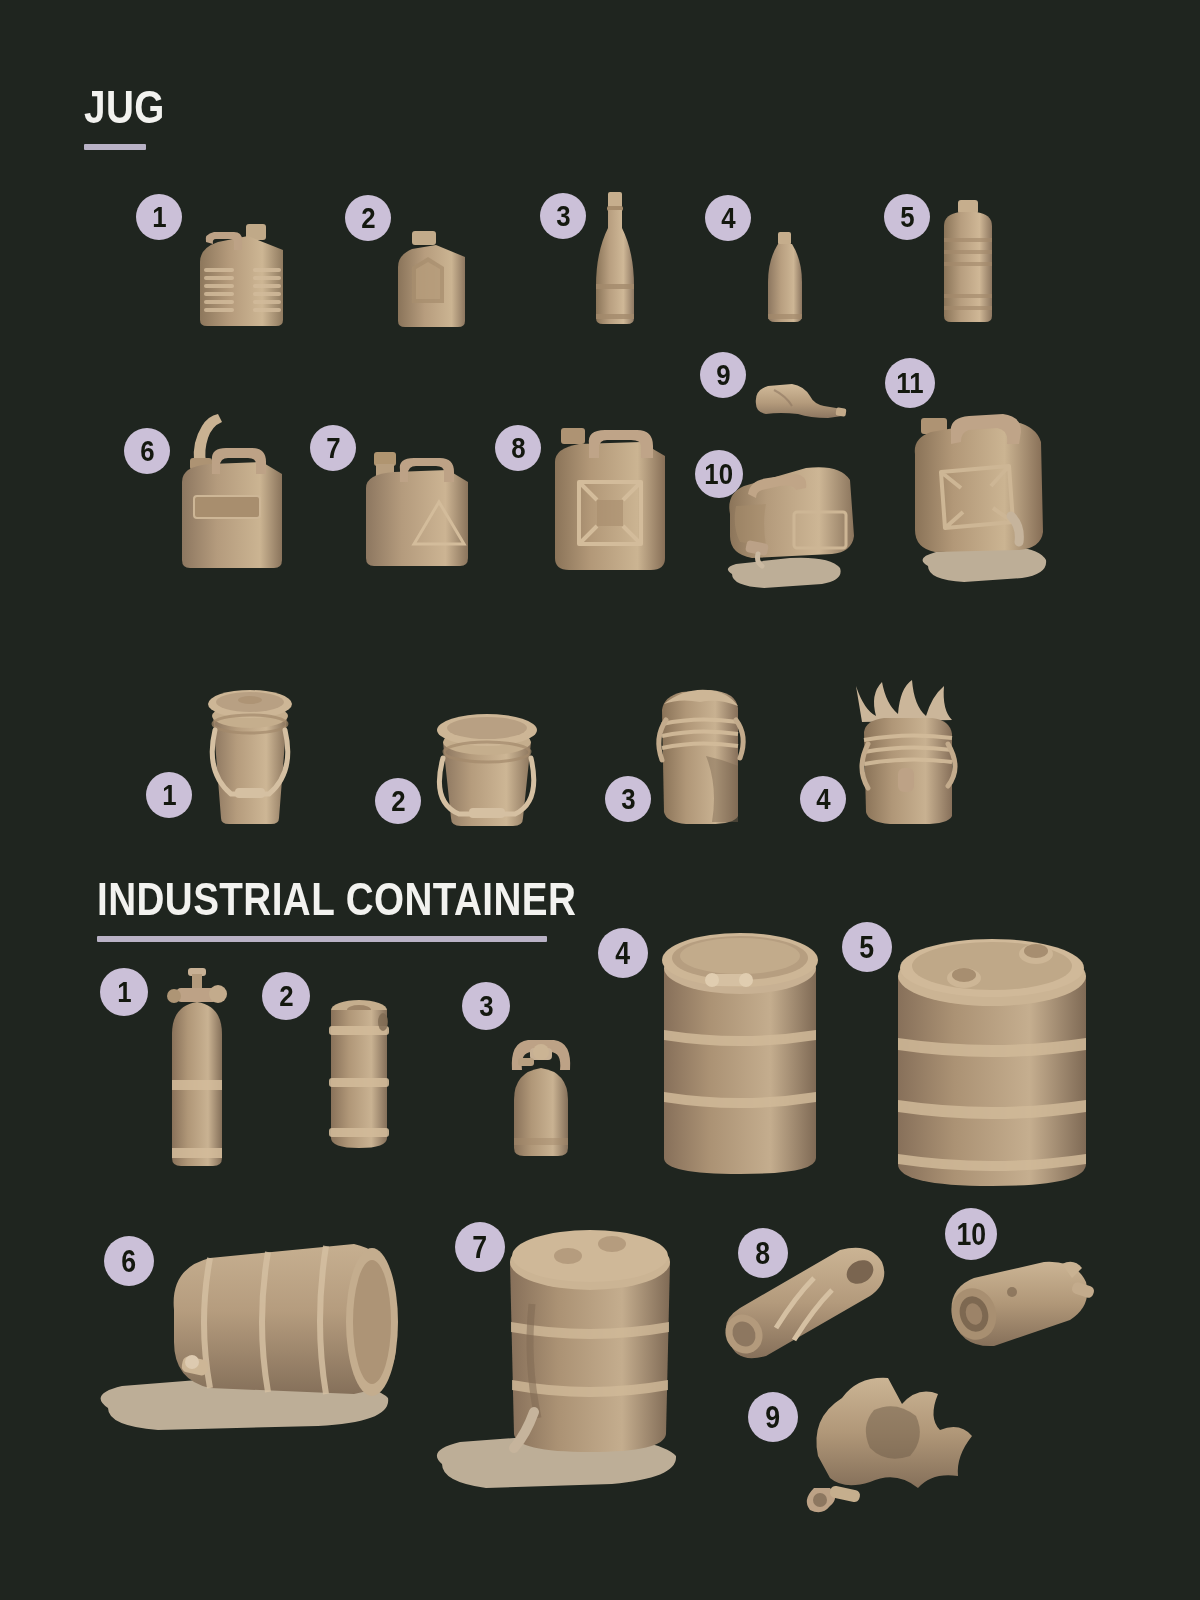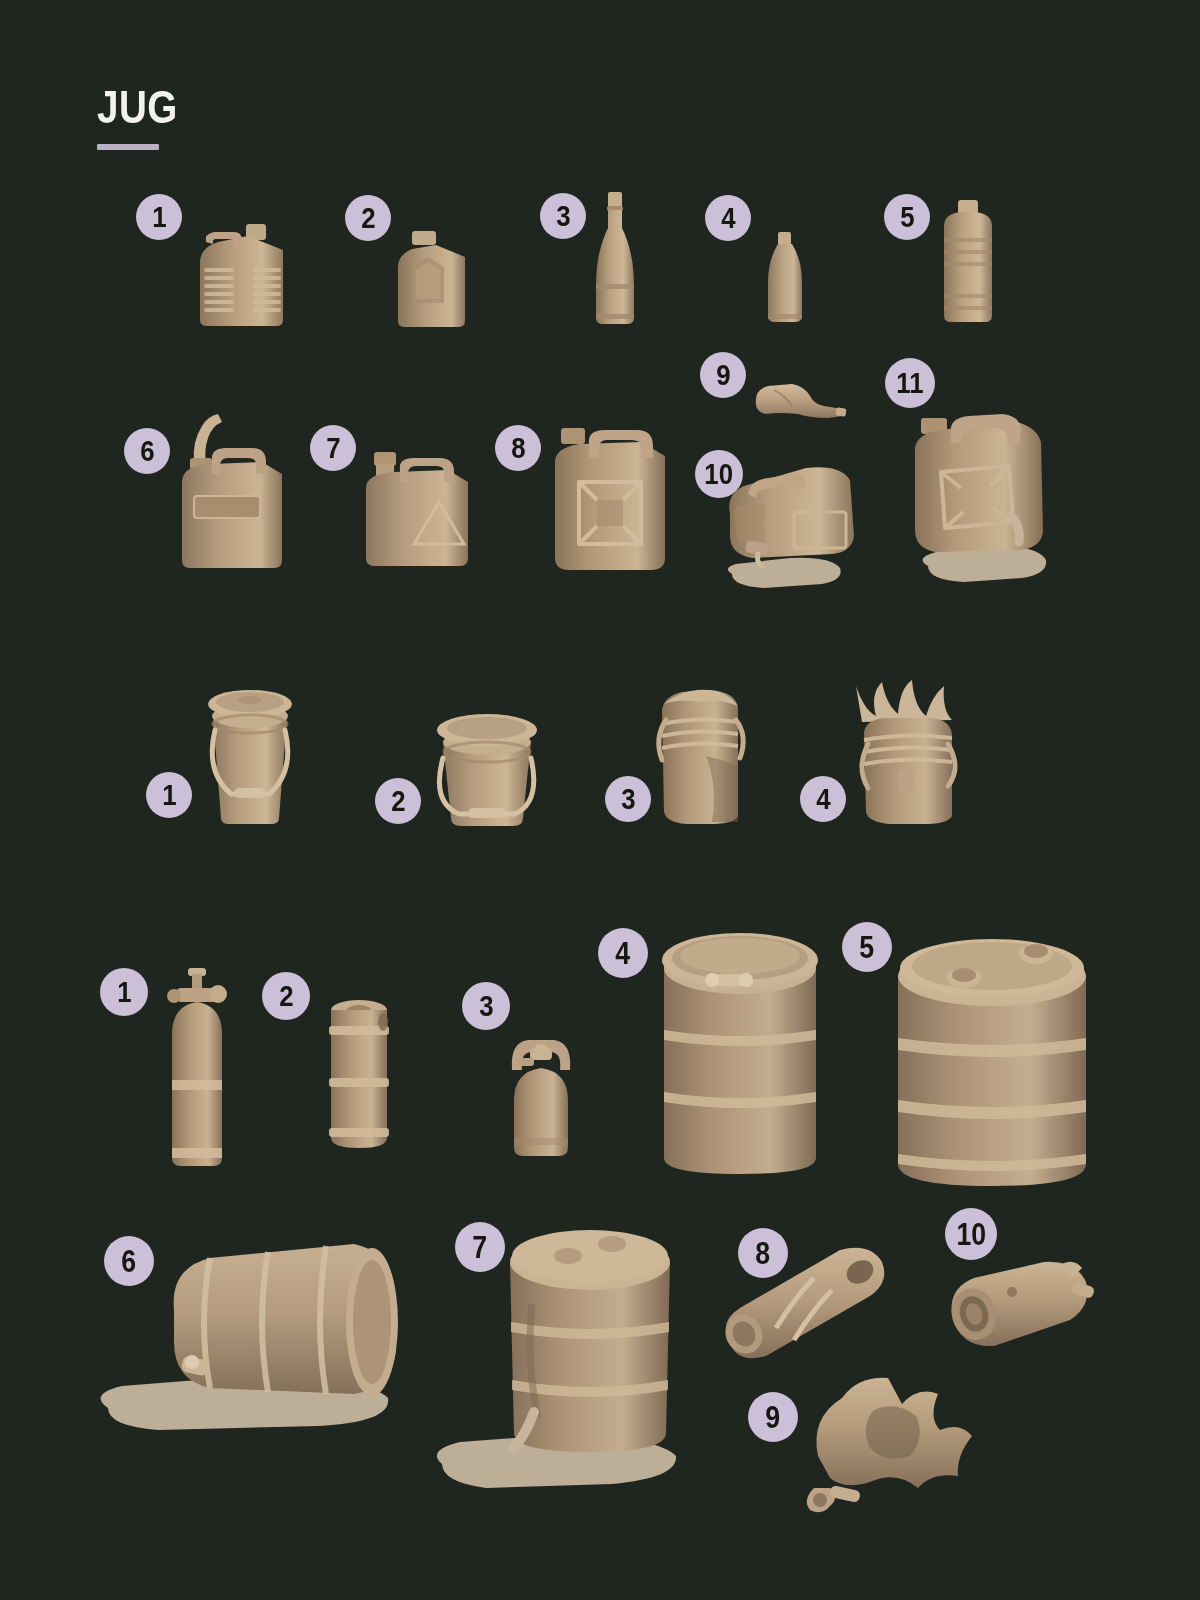--- a/index.html
+++ b/index.html
@@ -49,21 +49,21 @@
   .model svg{display:block;overflow:visible;}
 
   
   .pool{position:absolute;z-index:5;}
 </style>
 </head>
 <body style="background: rgb(31, 37, 31);">
 
 <div class="sheet">
 
-  <div class="section-head" style="left:97px;top:84px;text-align:right;">
+  <div class="section-head" style="left:84px;top:84px;text-align:right;">
     <div class="section-title" style="font-size:46px;">JUG</div>
     <div class="section-rule" style="width:62px;"></div>
   </div>
 
   <div class="badge" style="left:136px;top:194px;width:46px;height:46px;font-size:30px;">
     <span>1</span>
   </div>
   <div class="model" style="left:190px;top:216px;">
     <svg width="108" height="112" viewBox="0 0 108 112">
       <defs>
@@ -406,20 +406,24 @@
         <path d="M16 64 Q60 56 104 62"></path>
           <path d="M16 76 Q60 68 104 74"></path>
           <path d="M16 88 Q60 80 104 86"></path>
       </g>
       <path d="M20 68 Q8 92 20 112" fill="none" stroke="#c3ab8c" stroke-width="5" stroke-linecap="round"></path>
       <path d="M100 68 Q114 92 100 110" fill="none" stroke="#c3ab8c" stroke-width="5" stroke-linecap="round"></path>
       <rect x="50" y="92" width="16" height="24" rx="6" fill="#bda286"></rect>
     </svg>
   </div>
 
+  <div class="section-head" style="left:97px;top:876px;">
+    <div class="section-title" style="font-size:46px;">INDUSTRIAL CONTAINER</div>
+    <div class="section-rule" style="width:450px;"></div>
+  </div>
 
   <div class="badge" style="left:100px;top:968px;width:48px;height:48px;font-size:30px;">
     <span>1</span>
   </div>
   <div class="model" style="left:160px;top:962px;">
     <svg width="74" height="210" viewBox="0 0 74 210">
       <defs>
           <linearGradient id="ic1" x1="0" y1="0" x2="1" y2="0">
         <stop offset="0" stop-color="#89725a"></stop>
             <stop offset=".32" stop-color="#b09778"></stop>

